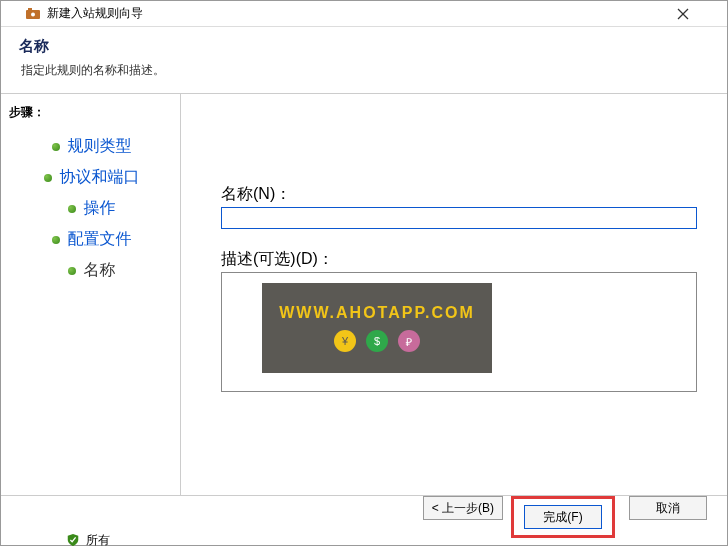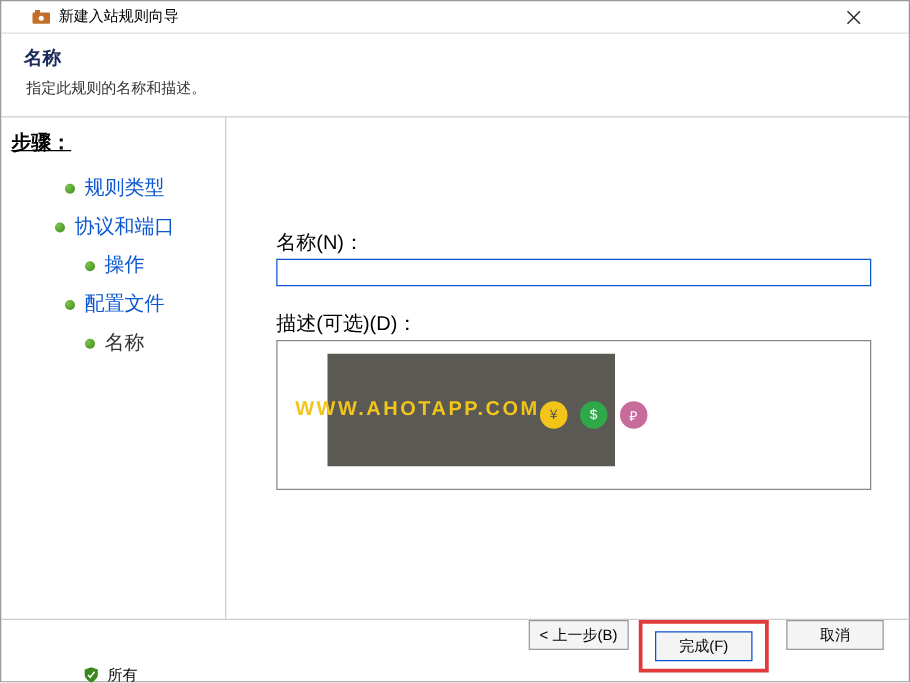--- a/index.html
+++ b/index.html
@@ -7,34 +7,34 @@
   .window { width: 728px; height: 546px; border: 1px solid #999; background: #fff; display: flex; flex-direction: column; }
   .titlebar { height: 26px; display: flex; align-items: center; padding: 0 24px; border-bottom: 1px solid #ddd; }
   .titlebar .icon { width: 16px; height: 16px; margin-right: 6px; }
   .titlebar .title { flex: 1; font-size: 12px; }
   .titlebar .close { width: 40px; height: 100%; display: flex; align-items: center; justify-content: center; font-size: 14px; cursor: pointer; }
   .header { padding: 10px 18px 14px 18px; border-bottom: 1px solid #ccc; }
   .header h1 { font-size: 15px; font-weight: bold; color: #1a2a5a; margin-bottom: 6px; }
   .header p { font-size: 12px; color: #333; padding-left: 2px; }
   .body { flex: 1; display: flex; overflow: hidden; }
   .sidebar { width: 180px; border-right: 1px solid #ccc; padding: 10px 8px; }
-  .sidebar h2 { font-size: 16px; font-weight: bold; margin-bottom: 10px; text-decoration: underline; }
+  .sidebar h2 { font-size: 12px; font-weight: bold; margin-bottom: 10px; }
   .steps { list-style: none; }
   .steps li { display: flex; align-items: center; padding: 5px 2px 5px 4px; font-size: 16px; justify-content: center; }
   .steps li .bullet { width: 8px; height: 8px; border-radius: 50%; background: radial-gradient(circle at 30% 30%, #7ec24a, #3a8a1a); margin-right: 8px; flex-shrink: 0; }
   .steps li.link span.txt { color: #0b57d0; }
   .steps li.current span.txt { color: #333; }
   .main { flex: 1; position: relative; padding: 90px 30px 20px 40px; }
   .field-label { font-size: 16px; margin-bottom: 2px; }
   .name-input-wrap { border: 3px solid #e03a3a; padding: 0; margin-bottom: 14px; width: 175px; display: inline-block; }
   .name-input { width: 100%; height: 22px; border: 1px solid #0b57d0; padding: 2px 4px; font-family: inherit; font-size: 12px; outline: none; }
   .name-row { position: relative; margin-bottom: 14px; }
   .name-full-border { position: absolute; left: 0; top: 0; right: 0; height: 22px; border: 1px solid #0b57d0; pointer-events: none; }
   .desc-box { width: 100%; height: 120px; border: 1px solid #888; background: #fff; position: relative; overflow: hidden; }
-  .watermark { position: absolute; left: 40px; top: 10px; width: 230px; height: 90px; background: #5b5954; display: flex; flex-direction: row; align-items: center; justify-content: center; }
+  .watermark { position: absolute; left: 40px; top: 10px; width: 230px; height: 90px; background: #5b5954; display: flex; flex-direction: column; align-items: center; justify-content: center; }
   .watermark .url { color: #f2c518; font-family: Arial, sans-serif; font-weight: bold; font-size: 16px; letter-spacing: 2px; }
   .watermark .dots { display: flex; gap: 10px; margin-top: 8px; }
   .watermark .dot { width: 22px; height: 22px; border-radius: 50%; display: flex; align-items: center; justify-content: center; color: #fff; font-size: 11px; }
   .dot.y { background: #f2c518; color:#5b5954; }
   .dot.g { background: #2fa84a; }
   .dot.p { background: #c76b9b; }
   .footer { height: 50px; border-top: 1px solid #ccc; display: flex; align-items: flex-start; justify-content: flex-end; padding: 0 20px; gap: 8px; }
   .btn { min-width: 78px; height: 24px; border: 1px solid #999; background: #f4f4f4; font-size: 12px; cursor: pointer; padding: 0 8px; font-family: inherit; }
   .btn.primary { border: 1px solid #0b57d0; }
   .finish-wrap { border: 3px solid #e03a3a; padding: 6px 10px; display: flex; align-items: center; margin-right: 6px; }

